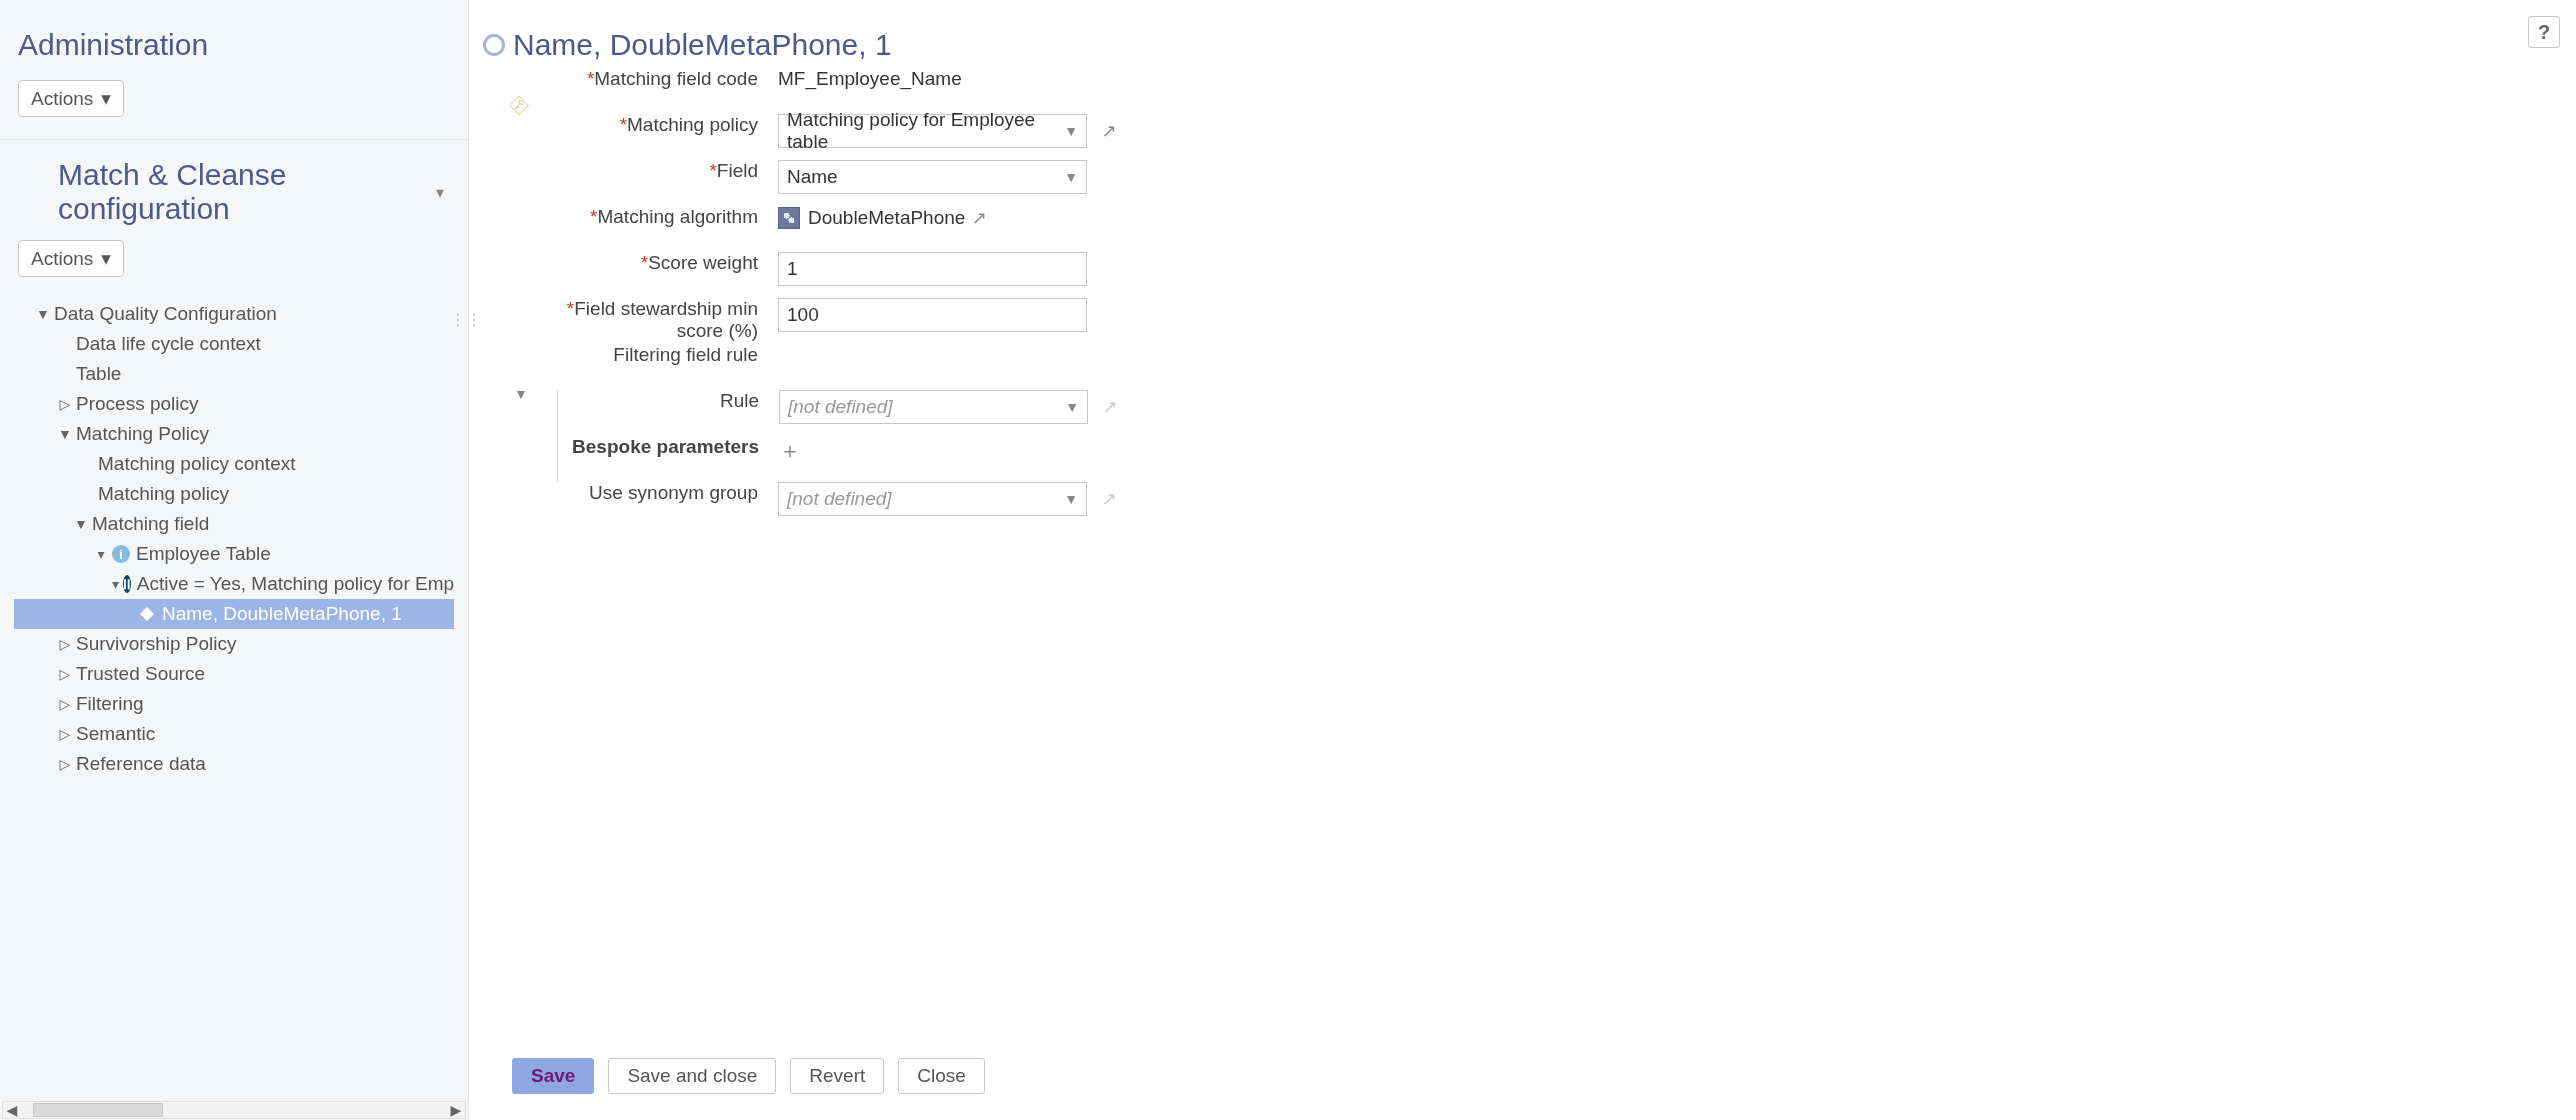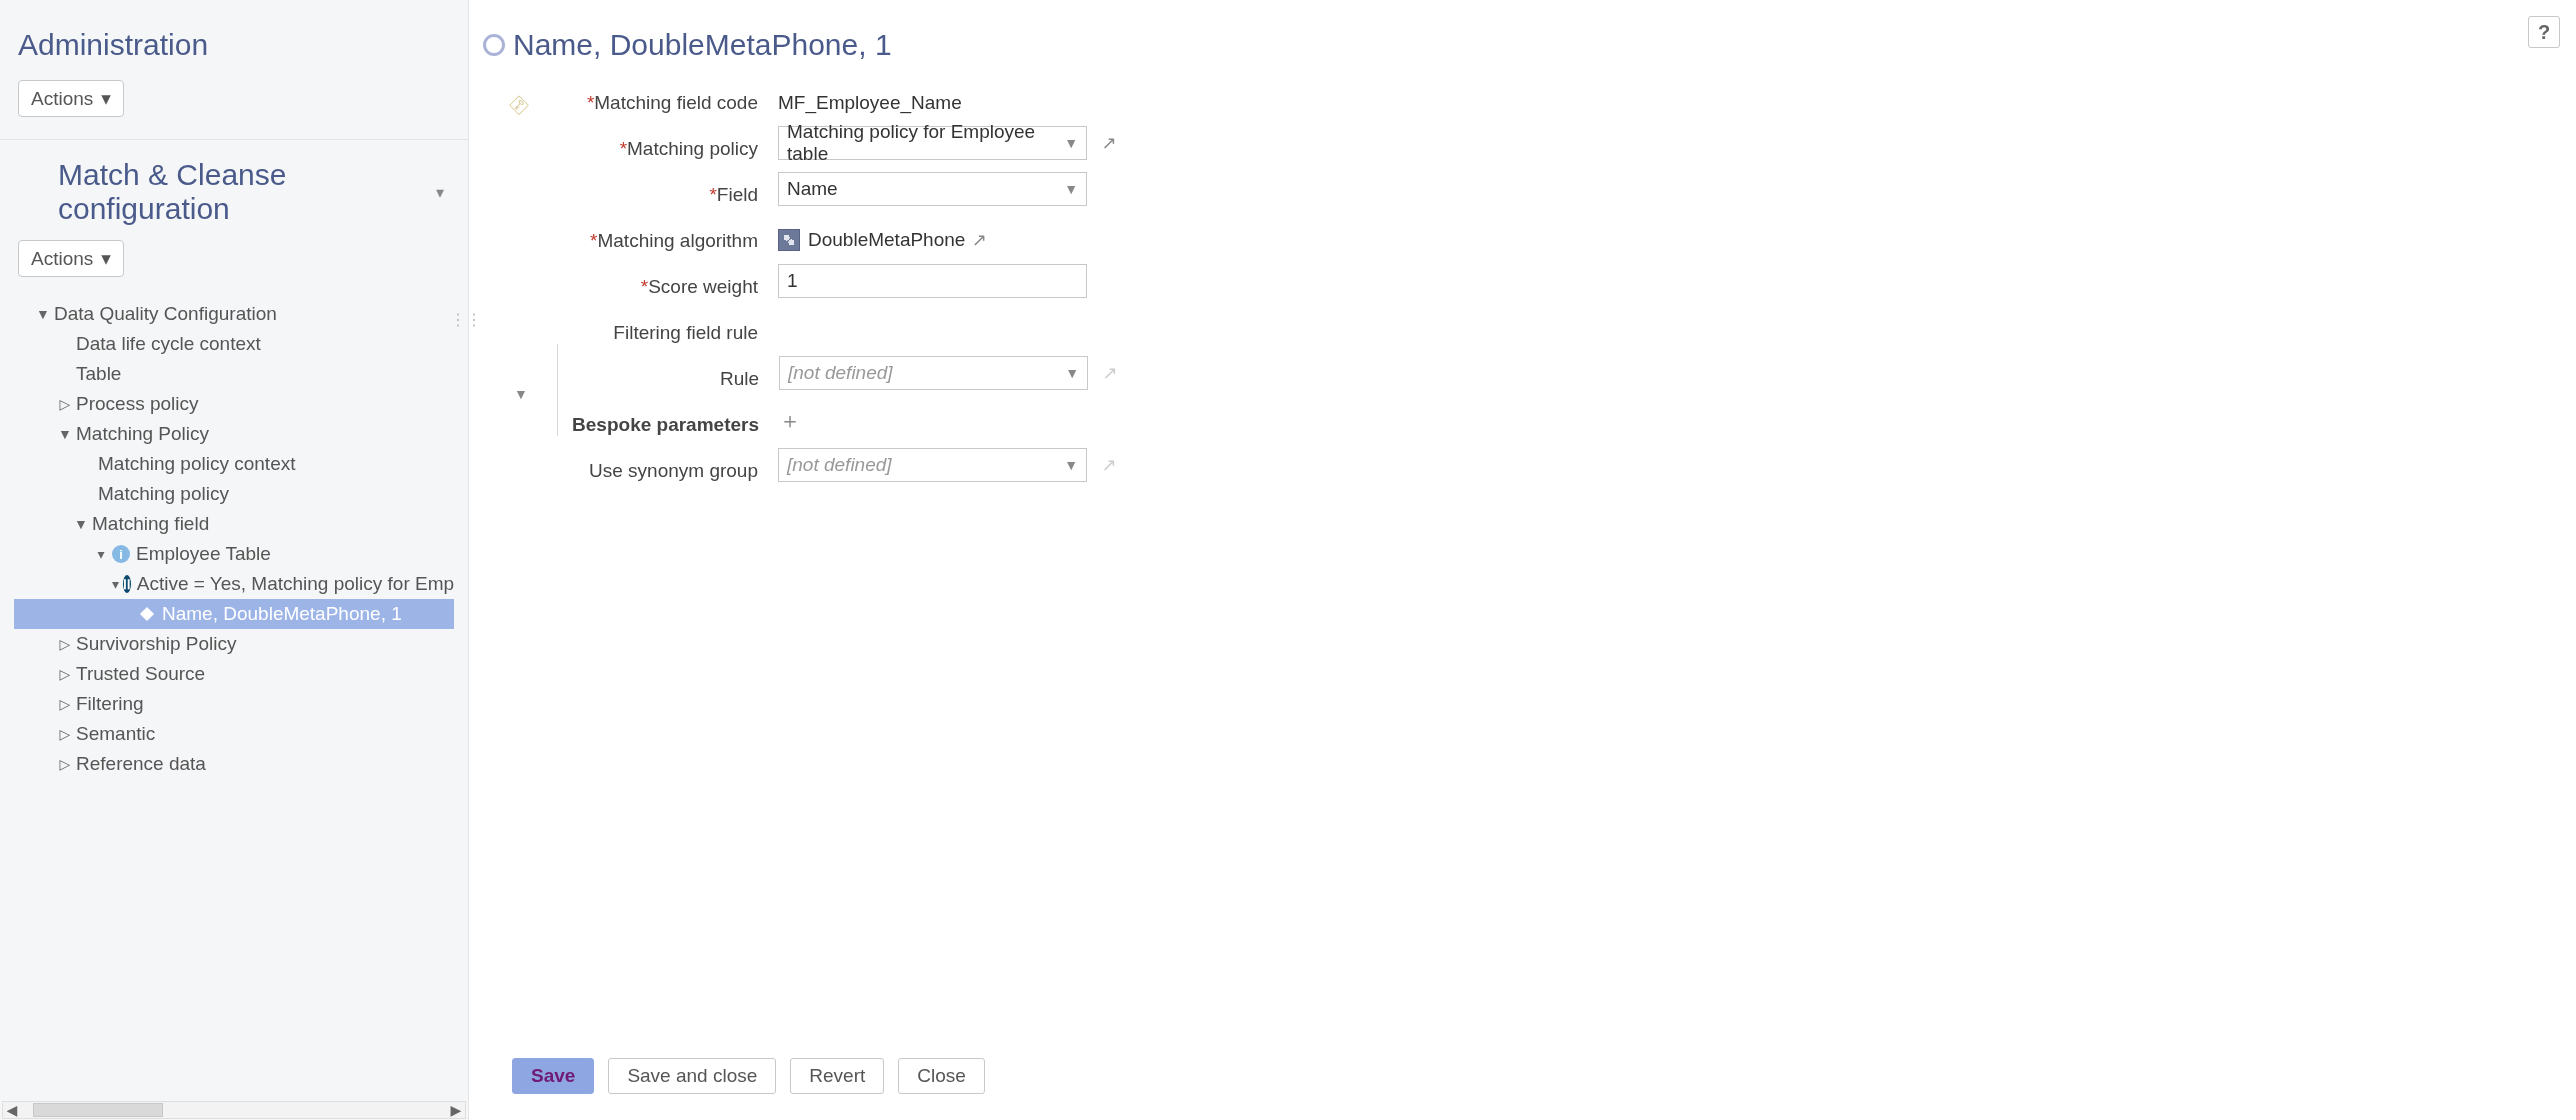--- a/index.html
+++ b/index.html
@@ -43,21 +43,21 @@
   .help-btn { position: absolute; top: 16px; right: 16px; width: 32px; height: 32px; border: 1px solid #c6c8ca; background: #fff; color: #666; display: flex; align-items: center; justify-content: center; font-size: 20px; font-weight: bold; border-radius: 3px; cursor: pointer; }
 
   .page-header { display: flex; align-items: center; padding: 28px 0 6px 12px; }
   .circ { width: 22px; height: 22px; border-radius: 50%; border: 3px solid #aab3d5; margin-right: 8px; }
   .page-title { font-size: 30px; color: #4a5a8a; font-weight: 400; }
 
   .form-wrap { padding: 0 0 0 40px; }
 
   .key-icon { font-size: 20px; color: #d3c38a; margin-top: 20px; display: inline-block; transform: rotate(45deg); }
 
-  .form-row { display: flex; align-items: flex-end; min-height: 46px; }
+  .form-row { display: flex; align-items: flex-start; min-height: 46px; }
   .form-label { width: 239px; text-align: right; padding-right: 20px; font-size: 19px; color: #444; }
   .form-label .req { color: #c0392b; }
   .form-value { display: flex; align-items: center; }
 
   .static-val { font-size: 19px; color: #333; }
 
   .sel { width: 309px; height: 34px; border: 1px solid #c6c8ca; background: #fff; display: flex; align-items: center; justify-content: space-between; padding: 0 8px; font-size: 19px; color: #333; cursor: pointer; position: relative; }
   .sel .caret { color: #888; font-size: 14px; }
   .sel.placeholder { color: #999; font-style: italic; }
 
@@ -238,20 +238,26 @@
         </div>
       </div>
 
       <div class="form-row">
         <div class="form-label"><span class="req">*</span><span>Score weight</span></div>
         <div class="form-value">
             <input class="txt" value="1" style="">
           </div>
       </div>
 
+      <div class="form-row">
+        <div class="form-label"><span class="req">*</span><span>Field stewardship min score (%)</span></div>
+        <div class="form-value">
+            <input class="txt" value="100" style="">
+          </div>
+      </div>
 
       <div class="form-row">
         <div class="form-label">Filtering field rule</div>
         <div class="form-value"></div>
       </div>
 
       <div class="sub-indent">
         <div class="form-row">
           <div class="form-label" style="width:221px;">Rule</div>
           <div class="form-value">

